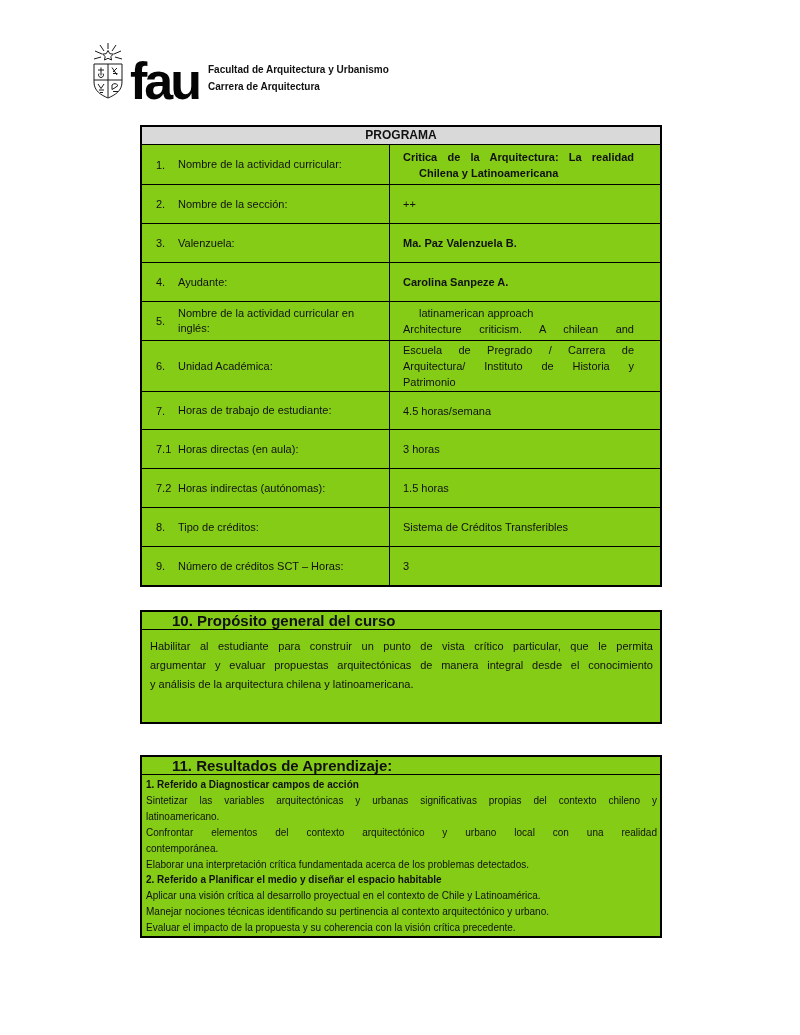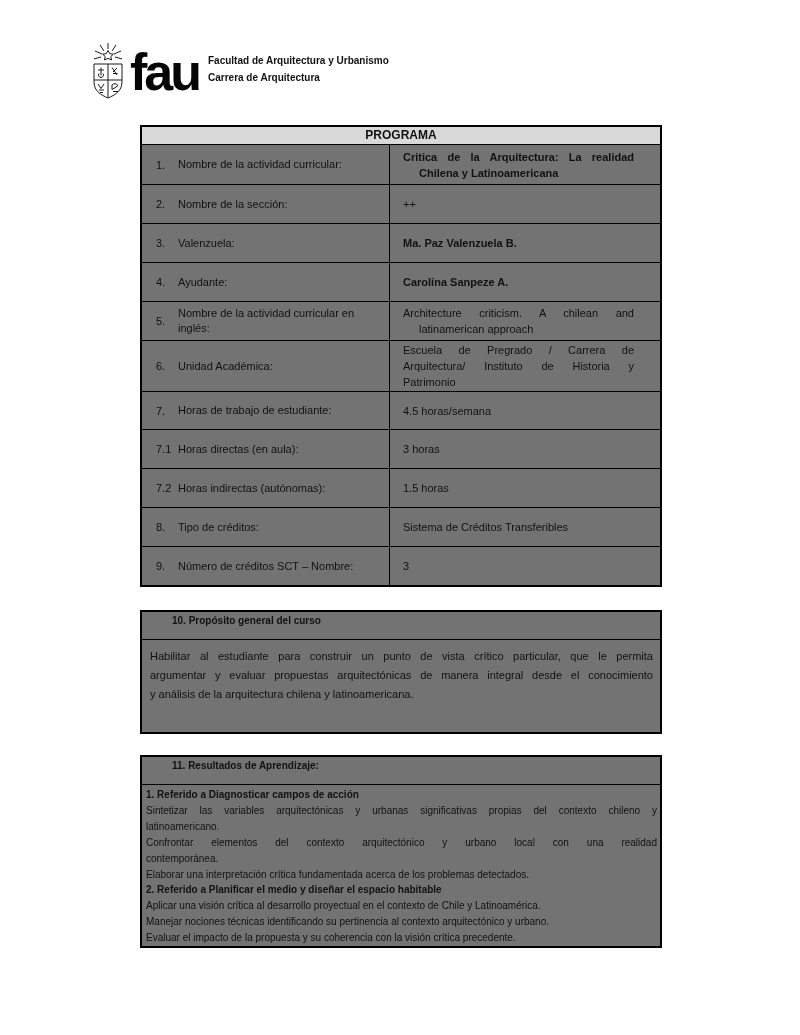--- a/index.html
+++ b/index.html
@@ -2,46 +2,46 @@
 <html><head>
 <meta charset="utf-8">
 <style>
   html,body{margin:0;padding:0;}
   body{
     width:800px;height:1035px;background:#ffffff;position:relative;
     font-family:"Liberation Sans",sans-serif;color:#111;
     -webkit-font-smoothing:antialiased;
   }
   
-  .brand{position:absolute;top:42px;left:88px;display:flex;align-items:center;}
+  .brand{position:absolute;top:42px;left:88px;display:flex;align-items:flex-end;}
   .crest{display:block;}
   .fau{font-size:52px;font-weight:bold;letter-spacing:-3px;line-height:.78;margin-left:2px;color:#050505;}
   .brand-lines{margin-left:9px;padding-bottom:7px;}
   .brand-lines div{font-weight:bold;font-size:10px;line-height:17px;white-space:nowrap;}
 
   
-  .tbl{position:absolute;left:140px;width:522px;border:2px solid #000;background:#737373;box-sizing:border-box;}
+  .tbl{position:absolute;left:140px;width:522px;border:2px solid #000;background:#84cc16;box-sizing:border-box;}
 
   
   #t1{top:125px;}
   .t1-header{height:17px;background:#d9d9d9;font-weight:bold;font-size:12px;text-align:center;line-height:17px;}
   .row{display:flex;border-top:1px solid #000;}
   .cell{box-sizing:border-box;font-size:11px;}
   .cell.label{width:248px;border-right:1px solid #000;display:flex;align-items:center;padding-left:14px;}
   .num{width:22px;flex:none;}
   .ltxt{flex:1;padding-right:8px;line-height:15px;}
   .cell.value{flex:1;display:flex;align-items:center;padding-left:13px;padding-right:26px;overflow:hidden;}
   .vwrap{width:100%;}
   .vl{line-height:16px;white-space:nowrap;overflow:hidden;}
   .vl.j{text-align:justify;text-align-last:justify;}
   .vl.ind{margin-left:16px;white-space:normal;}
   .bold{font-weight:bold;}
 
   
-  .sec-header{height:28px;border-bottom:1px solid #000;font-weight:bold;font-size:10px;line-height:18px;padding-left:30px;box-sizing:border-box;}
+  .sec-header{height:18px;border-bottom:1px solid #000;font-weight:bold;font-size:15px;line-height:18px;padding-left:30px;box-sizing:border-box;}
   .sec-body{box-sizing:border-box;overflow:hidden;}
   #sec10{top:610px;}
   #sec10 .sec-body{height:92px;padding:7px 7px 0 8px;font-size:11px;}
   #sec10 .ln{line-height:19px;white-space:nowrap;overflow:hidden;}
   #sec11{top:755px;}
   #sec11 .sec-body{height:161px;padding:2px 3px 0 4px;font-size:10px;}
   #sec11 .ln{line-height:15.9px;white-space:nowrap;overflow:hidden;}
   .ln.j{text-align:justify;text-align-last:justify;}
   .ln.b{font-weight:bold;}
 </style>
@@ -123,22 +123,22 @@
       </div>
     </div>
 
     <div class="row" style="height:38px">
       <div class="cell label">
         <span class="num">5.</span>
         <span class="ltxt">Nombre de la actividad curricular en inglés:</span>
       </div>
       <div class="cell value">
         <div class="vwrap">
+          <div class="vl ind">latinamerican approach</div>
           <div class="vl j">Architecture criticism. A chilean and</div>
-          <div class="vl ind">latinamerican approach</div>
         </div>
       </div>
     </div>
 
     <div class="row" style="height:50px">
       <div class="cell label">
         <span class="num">6.</span>
         <span class="ltxt">Unidad Académica:</span>
       </div>
       <div class="cell value">
@@ -186,21 +186,21 @@
         <span class="ltxt">Tipo de créditos:</span>
       </div>
       <div class="cell value">
         <span>Sistema de Créditos Transferibles</span>
       </div>
     </div>
 
     <div class="row" style="height:38px">
       <div class="cell label">
         <span class="num">9.</span>
-        <span class="ltxt">Número de créditos SCT – Nombre:</span>
+        <span class="ltxt">Número de créditos SCT – Horas:</span>
       </div>
       <div class="cell value">
         <span>3</span>
       </div>
     </div>
   </section>
 
   <section class="tbl" id="sec10">
     <div class="sec-header">10. Propósito general del curso</div>
     <div class="sec-body">

